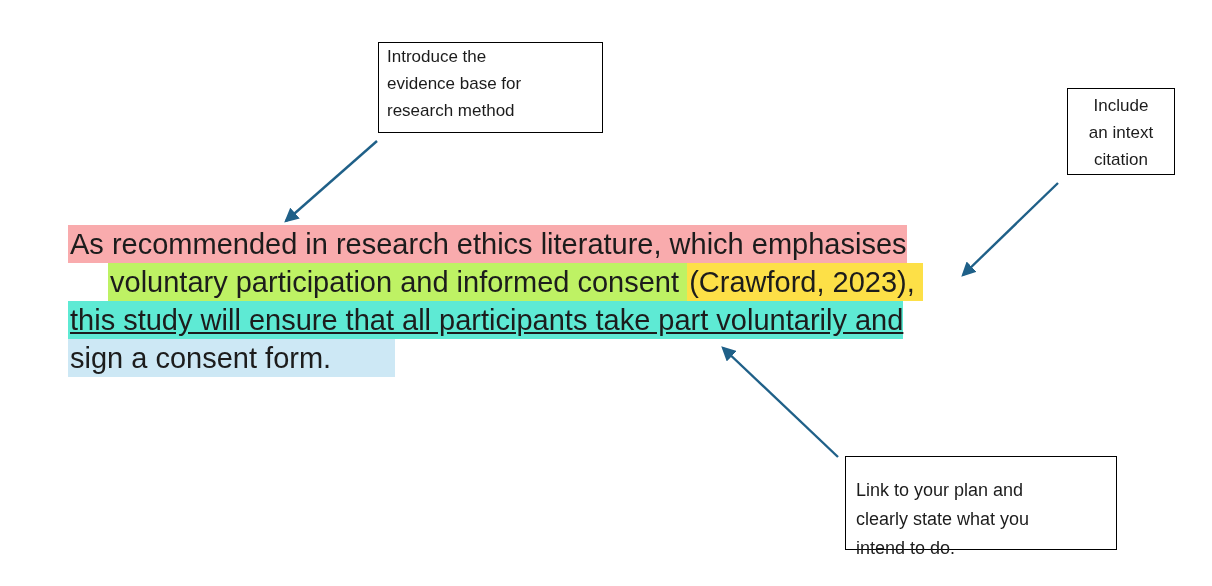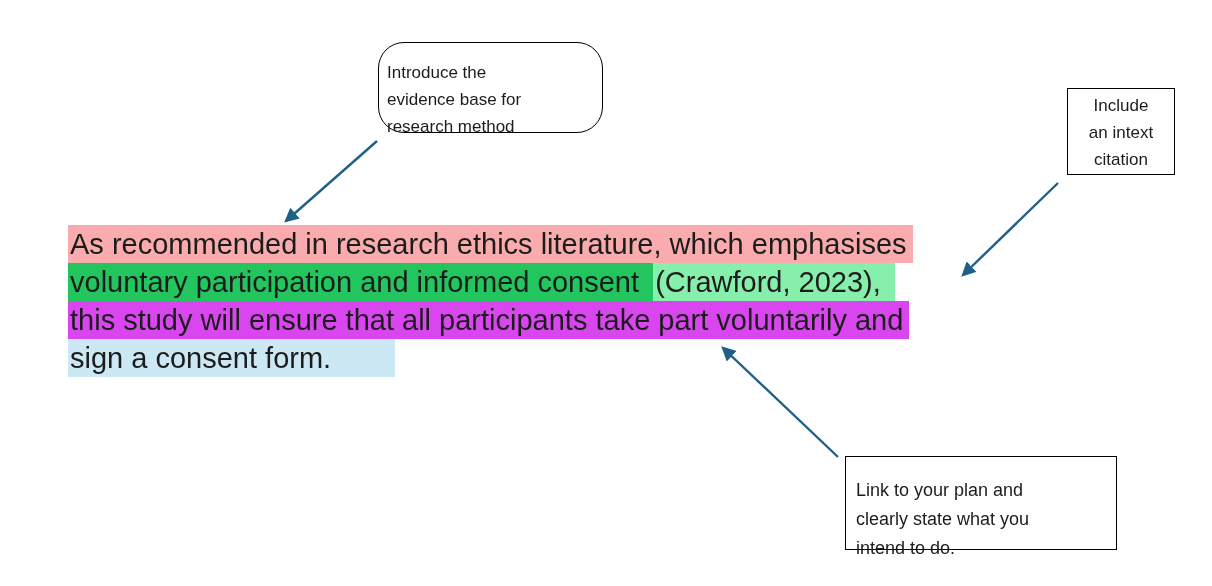--- a/index.html
+++ b/index.html
@@ -30,24 +30,23 @@
     box-sizing: border-box;
   }
   .callout .callout-text {
     white-space: pre-line;
   }
   .callout-evidence {
     left: 378px;
     top: 42px;
     width: 225px;
     height: 91px;
-    padding: 16px 8px;
+    padding: 0 8px;
     font-size: 17px;
     line-height: 27px;
-    border-radius: 26px;
   }
   .callout-citation {
     left: 1067px;
     top: 88px;
     width: 108px;
     height: 87px;
     padding: 3px 8px;
     font-size: 17px;
     line-height: 27px;
     text-align: center;
@@ -74,21 +73,21 @@
     height: 38px;
     white-space: pre;
     font-size: 0; 
   }
   .seg {
     display: inline-block;
     height: 38px;
     line-height: 38px;
     font-size: 29px;
     white-space: pre;
-    padding: 0 6px 0 2px;
+    padding: 0 0 0 2px;
   }
   .pad-end {
     padding-right: 64px;
   }
 </style>
 </head>
 <body>
 
 <div class="canvas">
 
@@ -116,18 +115,18 @@
   </div>
 
   <div class="callout callout-plan">
     <div class="callout-text">Link to your plan and
 clearly state what you
 intend to do.</div>
   </div>
 
   <div class="para">
     <div class="pline"><span class="seg" style="background-color: rgb(249, 171, 173);">As recommended in research ethics literature, which emphasises</span></div>
-    <div class="pline"><span class="seg" style="background-color: #22c55e;">voluntary participation and informed consent </span><span class="seg" style="background-color: #86efac;">(Crawford, 2023), </span></div>
-    <div class="pline"><span class="seg" style="background-color: #d946ef;">this study will ensure that all participants take part voluntarily and</span></div>
+    <div class="pline"><span class="seg" style="background-color: #bef264; margin-left: 40px;">voluntary participation and informed consent </span><span class="seg" style="background-color: #fde047;">(Crawford, 2023), </span></div>
+    <div class="pline"><span class="seg" style="background-color: #5eead4; text-decoration: underline;">this study will ensure that all participants take part voluntarily and</span></div>
     <div class="pline"><span class="seg pad-end" style="background-color: rgb(205, 232, 245);">sign a consent form.</span></div>
   </div>
 
 </div>
 
 </body></html>

